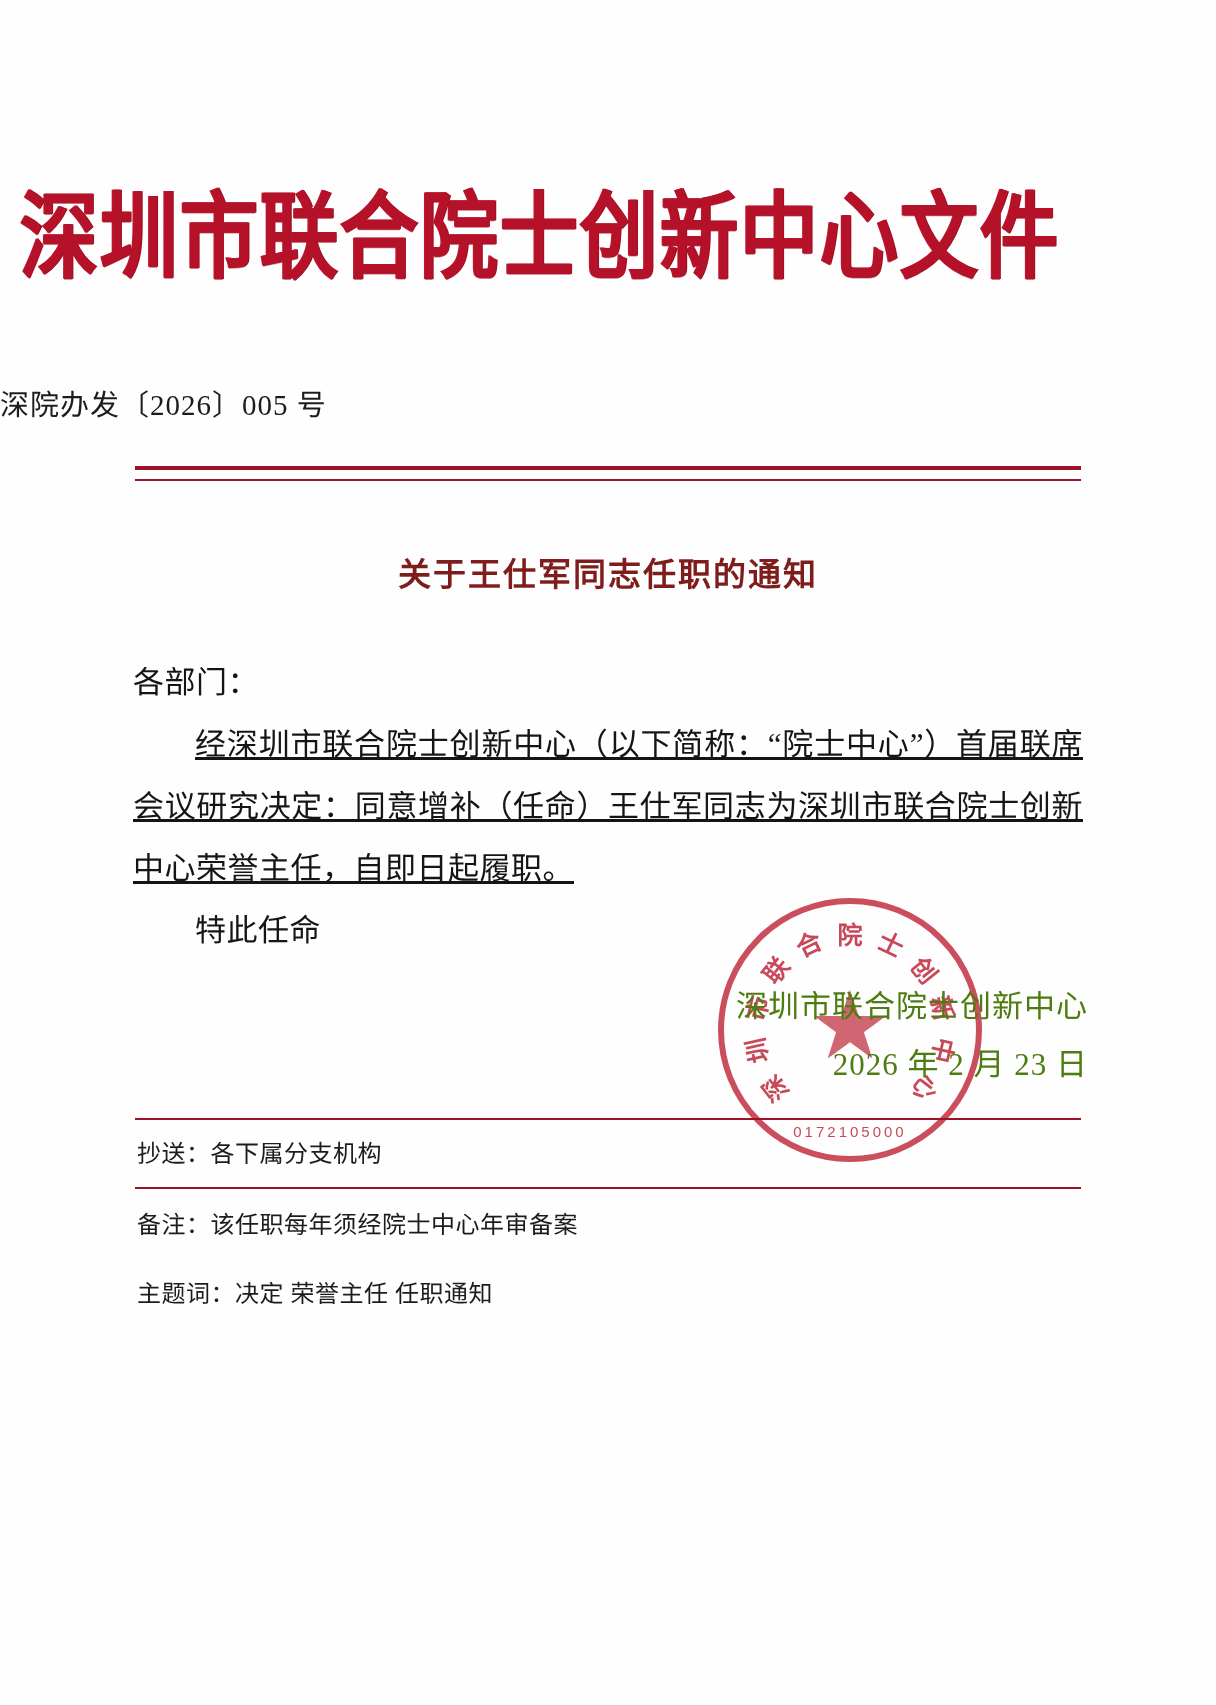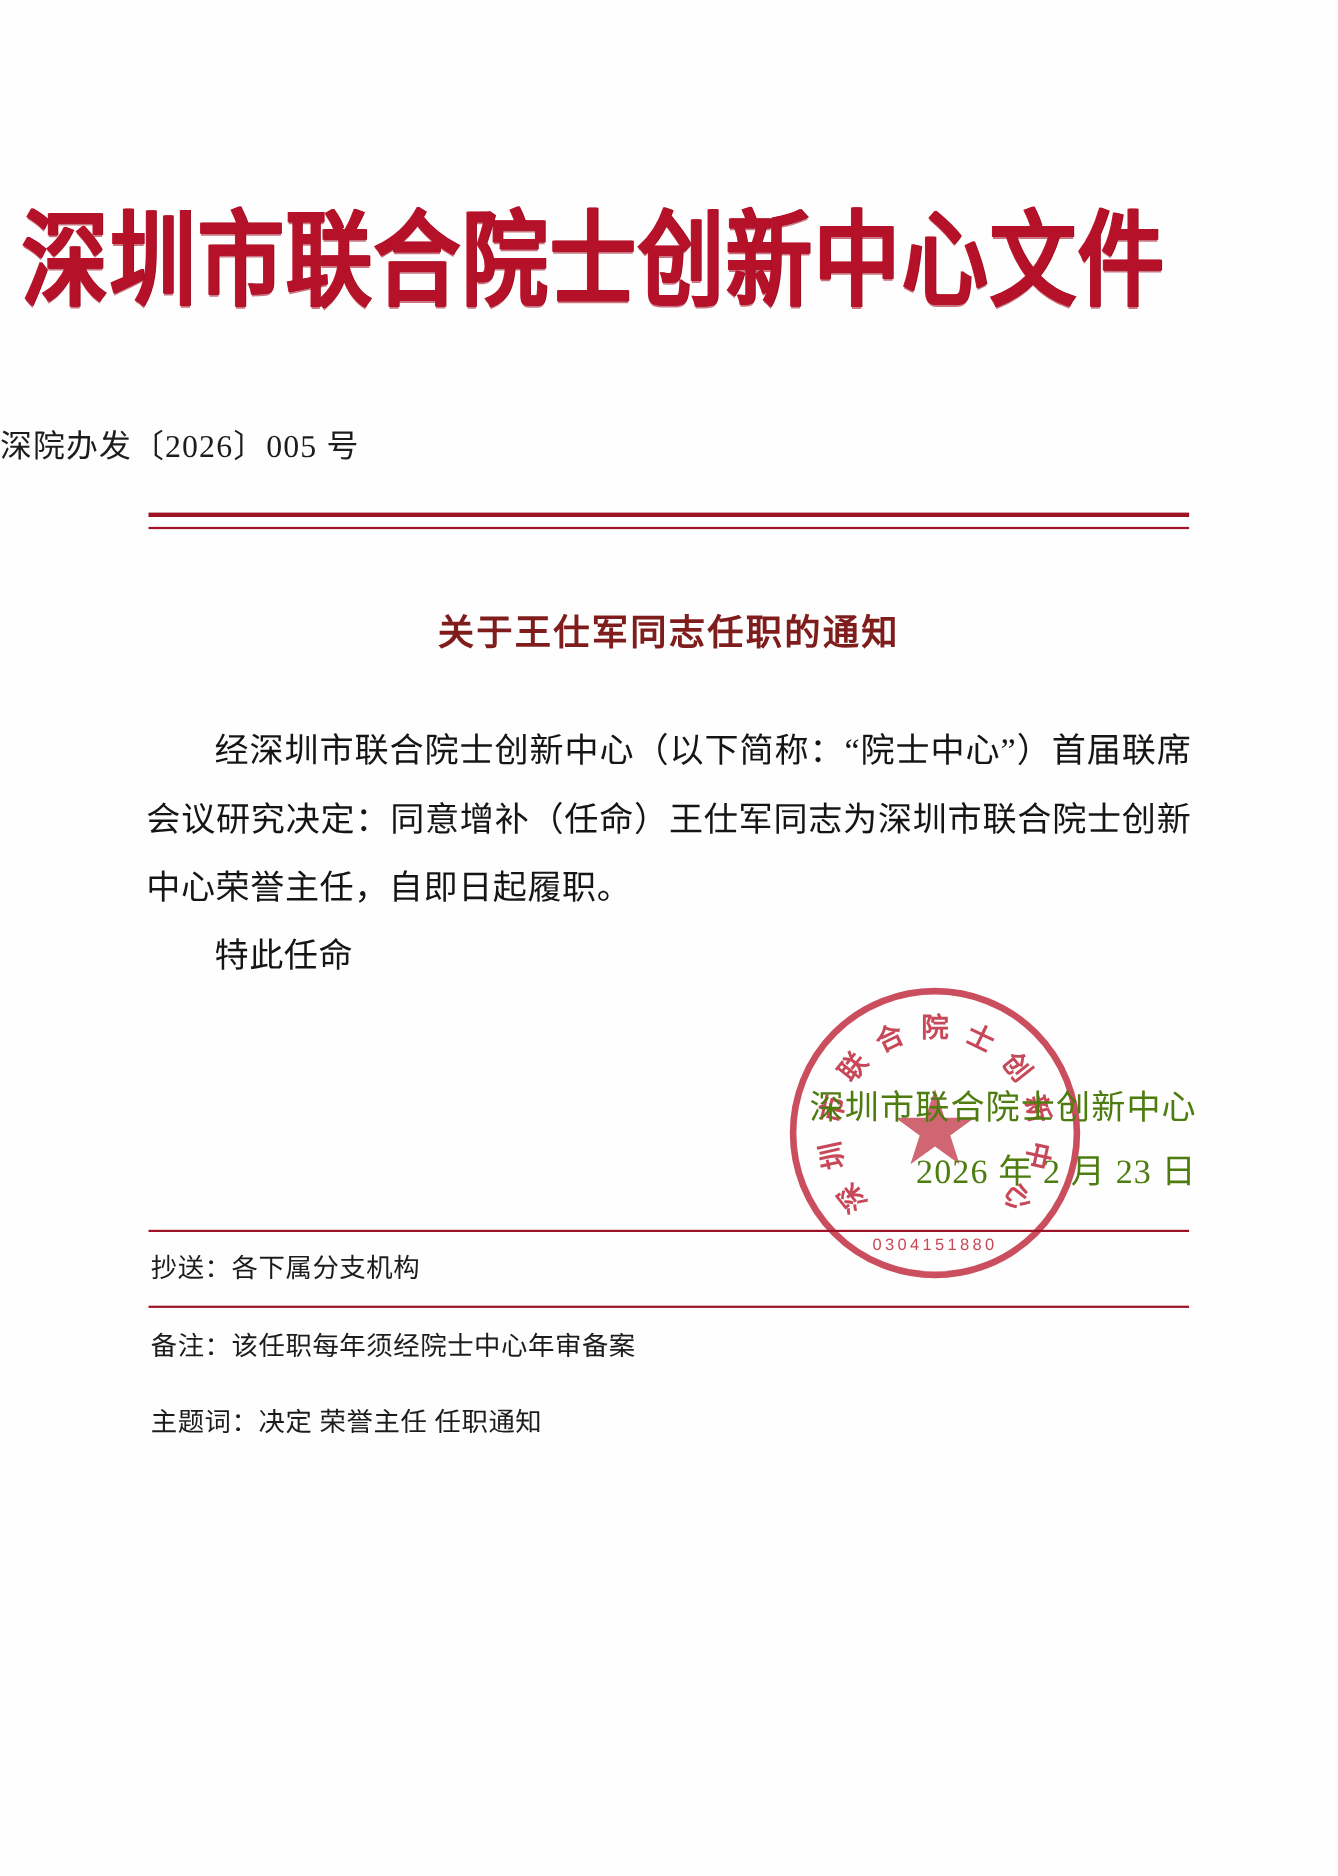--- a/index.html
+++ b/index.html
@@ -104,20 +104,21 @@
     font-size: 31px;
     line-height: 62px;
     letter-spacing: 0.5px;
     color: #151515;
   }
   .salutation { text-align: left; }
   .para {
     text-align: justify;
     text-justify: inter-ideograph;
     text-indent: 62px;
+    text-decoration: underline;
   }
   .para-short { text-indent: 62px; }
 
   
   .signature {
     position: absolute;
     top: 978px;
     right: 128px;
     width: 420px;
     text-align: right;
@@ -215,40 +216,41 @@
   <div class="doc-number">深院办发〔2026〕005 号</div>
 
   <div class="rule-wrap">
     <div class="rule-thick"></div>
     <div class="rule-thin"></div>
   </div>
 
   <div class="subject">关于王仕军同志任职的通知</div>
 
   <div class="body-block">
+    <div class="salutation">各部门：</div>
     <div class="para">经深圳市联合院士创新中心（以下简称：“院士中心”）首届联席会议研究决定：同意增补（任命）王仕军同志为深圳市联合院士创新中心荣誉主任，自即日起履职。</div>
     <div class="para-short">特此任命</div>
   </div>
 
   <div class="seal">
     <div class="seal-ring-text">
         <span style="transform: translate(-74.86px, 58.49px) rotate(-128deg);">深</span>
         <span style="transform: translate(-92.78px, 20.4px) rotate(-102.4deg);">圳</span>
         <span style="transform: translate(-92.49px, -21.69px) rotate(-76.8deg);">市</span>
         <span style="transform: translate(-74.04px, -59.53px) rotate(-51.2deg);">联</span>
         <span style="transform: translate(-41.05px, -85.67px) rotate(-25.6deg);">合</span>
         <span style="transform: translate(0px, -95px) rotate(0deg);">院</span>
         <span style="transform: translate(41.05px, -85.67px) rotate(25.6deg);">士</span>
         <span style="transform: translate(74.04px, -59.53px) rotate(51.2deg);">创</span>
         <span style="transform: translate(92.49px, -21.69px) rotate(76.8deg);">新</span>
         <span style="transform: translate(92.78px, 20.4px) rotate(102.4deg);">中</span>
         <span style="transform: translate(74.86px, 58.49px) rotate(128deg);">心</span>
       </div>
     <div class="seal-star"></div>
-    <div class="seal-bottom-text">0304151880</div>
+    <div class="seal-bottom-text">0172105000</div>
   </div>
 
   <div class="signature">
     <div>深圳市联合院士创新中心</div>
     <div>2026 年 2 月 23 日</div>
   </div>
 
   <div class="footer">
 
 

